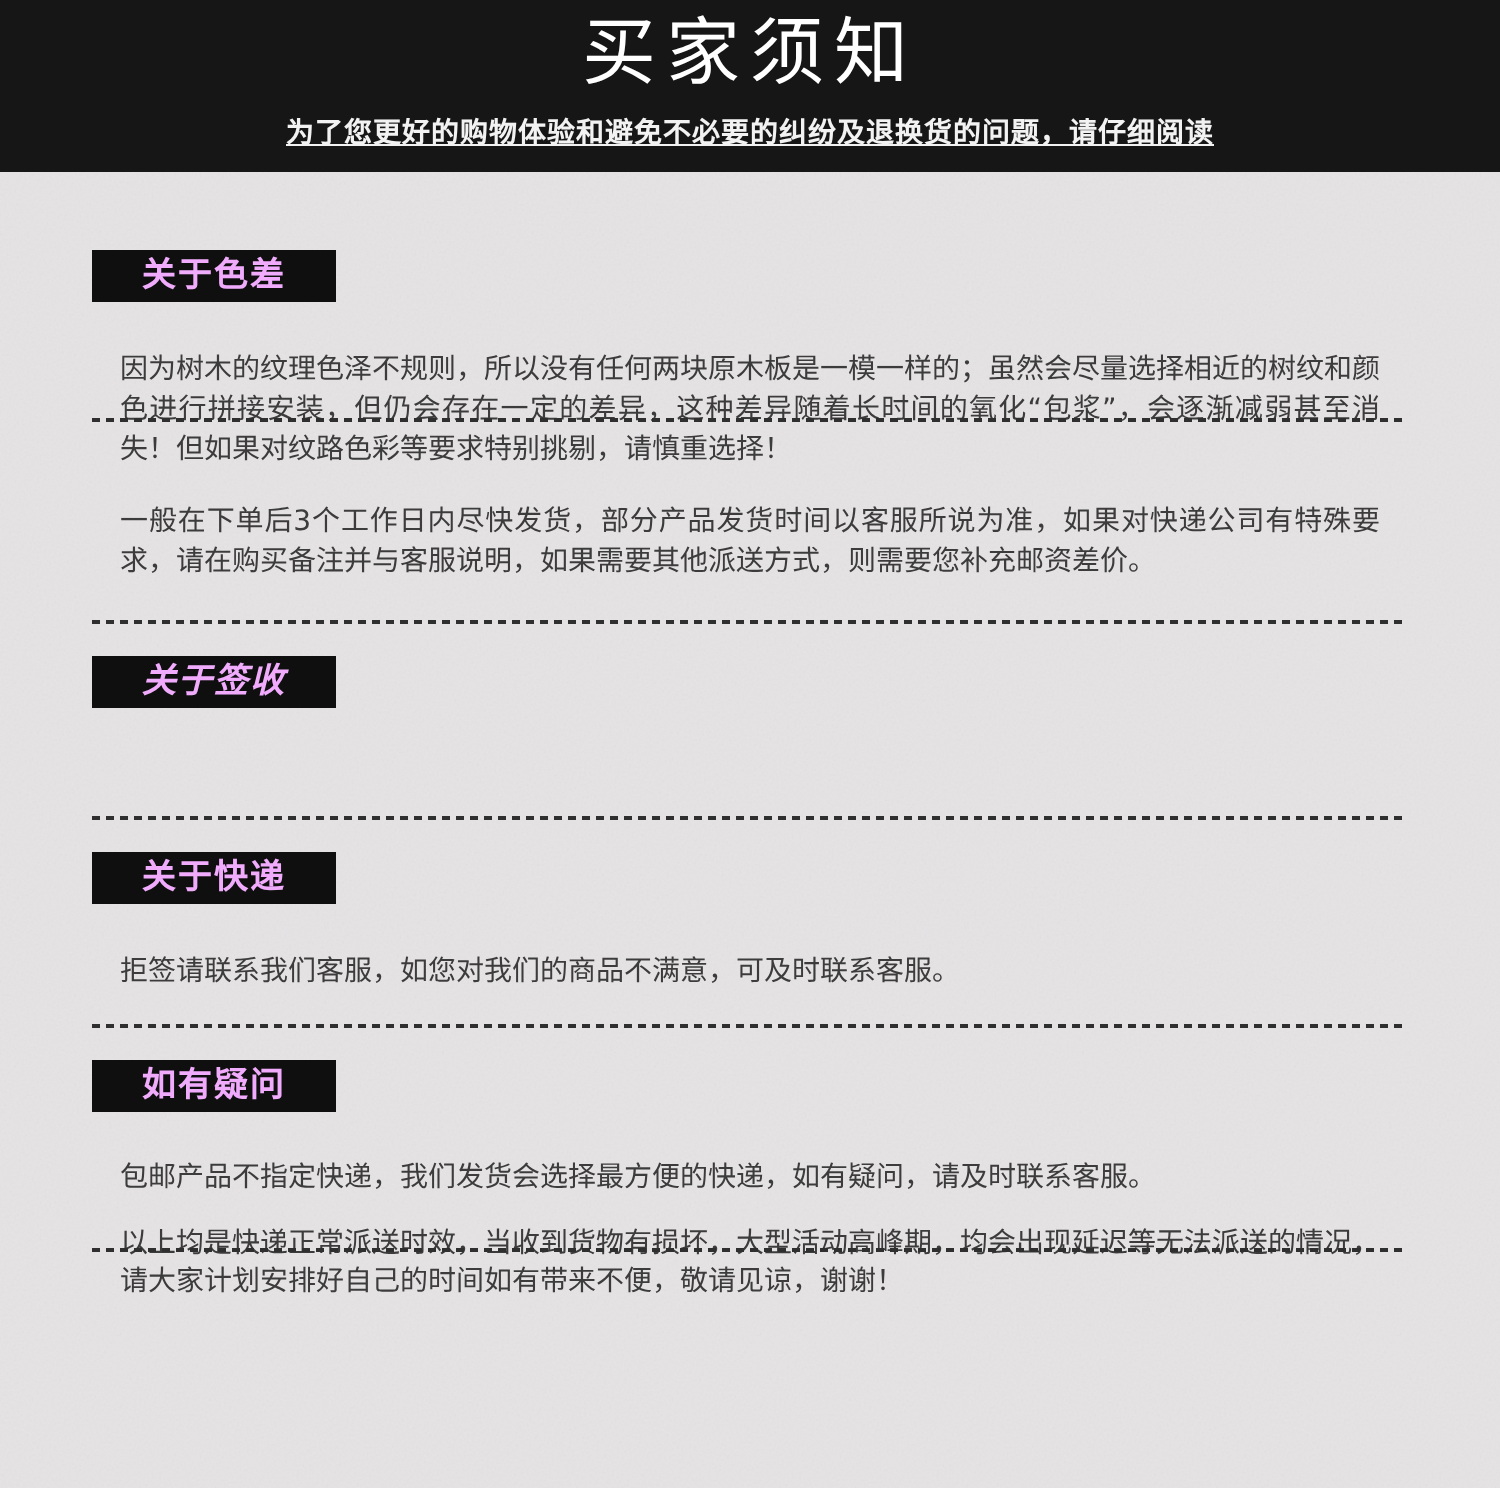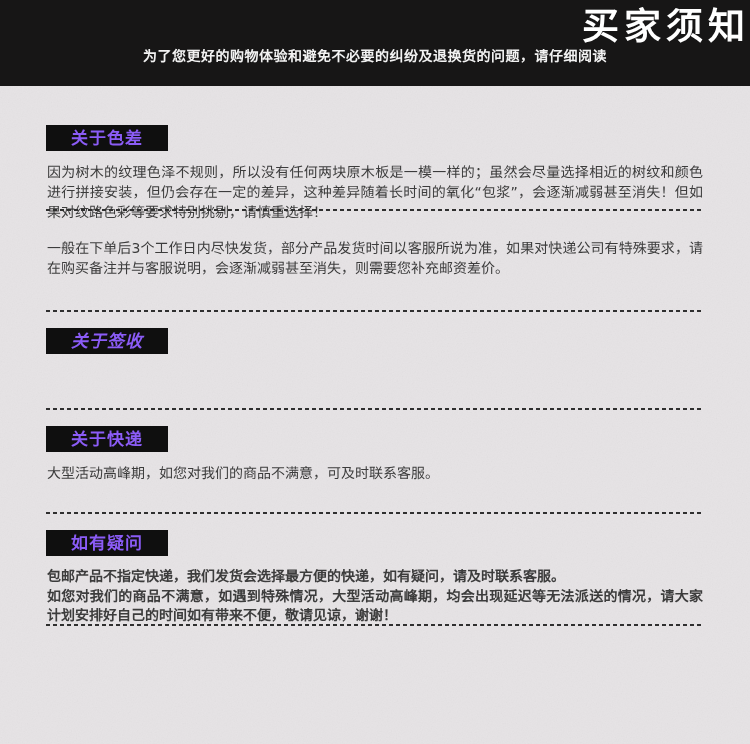--- a/index.html
+++ b/index.html
@@ -21,30 +21,31 @@
     height: 86px;
     background: #171616;
     color: #ffffff;
     text-align: center;
     z-index: 2;
   }
   .header .title {
     padding-top: 6px;
     font-size: 37px;
     line-height: 42px;
-    font-weight: bold;
+    font-weight: normal;
     letter-spacing: 5px;
-    text-align: right;
   }
   .header .subtitle {
+    margin-top: 11px;
     font-size: 14px;
     line-height: 17px;
     font-weight: bold;
     letter-spacing: 0.5px;
     color: #f2f2f2;
+    text-decoration: underline;
   }
 
   
   .texture {
     position: absolute;
     top: 86px;
     left: 0;
     z-index: 0;
     pointer-events: none;
   }
@@ -64,36 +65,36 @@
   .sec-3 { height: 102px; }
   .sec-4 { height: 98px; font-style: italic;  }
   .sec-5 { height: 104px; }
   .sec-6 { height: 112px; }
 
   .badge {
     width: 122px;
     height: 26px;
     line-height: 26px;
     background: #0f0f0f;
-    color: #8b5cf6;
+    color: #f0abfc;
     font-size: 17px;
     font-weight: bold;
     text-align: center;
     letter-spacing: 1px;
   }
 
   .section-body {
     padding-top: 10px;
     font-size: 14px;
     line-height: 20px;
     color: #3c3c3c;
     text-align: justify;
   }
-  .section-body p { margin: 1px; }
-  .sec-6 .section-body { line-height: 19px; font-weight: bold; }
+  .section-body p { margin: 14px; }
+  .sec-6 .section-body { line-height: 19px; }
 
   .dash {
     position: absolute;
     left: 0;
     right: 0;
     bottom: 16px;
     height: 2px;
     background: repeating-linear-gradient(90deg,
       #2f2f2f 0px, #2f2f2f 4px,
       transparent 4px, transparent 7px);
@@ -122,42 +123,42 @@
     <section class="section sec-1">
       <div class="badge">关于色差</div>
       <div class="section-body">
         <p>因为树木的纹理色泽不规则，所以没有任何两块原木板是一模一样的；虽然会尽量选择相近的树纹和颜色进行拼接安装，但仍会存在一定的差异，这种差异随着长时间的氧化“包浆”，会逐渐减弱甚至消失！但如果对纹路色彩等要求特别挑剔，请慎重选择！</p>
       </div>
       <div class="dash"></div>
     </section>
 
     <section class="section sec-2">
       <div class="section-body">
-        <p>一般在下单后3个工作日内尽快发货，部分产品发货时间以客服所说为准，如果对快递公司有特殊要求，请在购买备注并与客服说明，会逐渐减弱甚至消失，则需要您补充邮资差价。</p>
+        <p>一般在下单后3个工作日内尽快发货，部分产品发货时间以客服所说为准，如果对快递公司有特殊要求，请在购买备注并与客服说明，如果需要其他派送方式，则需要您补充邮资差价。</p>
       </div>
       <div class="dash"></div>
     </section>
 
 
     <section class="section sec-4">
       <div class="badge">关于签收</div>
       <div class="dash"></div>
     </section>
 
     <section class="section sec-5">
       <div class="badge">关于快递</div>
       <div class="section-body">
-        <p>大型活动高峰期，如您对我们的商品不满意，可及时联系客服。</p>
+        <p>拒签请联系我们客服，如您对我们的商品不满意，可及时联系客服。</p>
       </div>
       <div class="dash"></div>
     </section>
 
     <section class="section sec-6">
       <div class="badge">如有疑问</div>
       <div class="section-body">
         <p>包邮产品不指定快递，我们发货会选择最方便的快递，如有疑问，请及时联系客服。</p>
-        <p>如您对我们的商品不满意，如遇到特殊情况，大型活动高峰期，均会出现延迟等无法派送的情况，请大家计划安排好自己的时间如有带来不便，敬请见谅，谢谢！</p>
+        <p>以上均是快递正常派送时效，当收到货物有损坏，大型活动高峰期，均会出现延迟等无法派送的情况，请大家计划安排好自己的时间如有带来不便，敬请见谅，谢谢！</p>
       </div>
       <div class="dash"></div>
     </section>
 
   </main>
 </div>
 
 </body></html>

